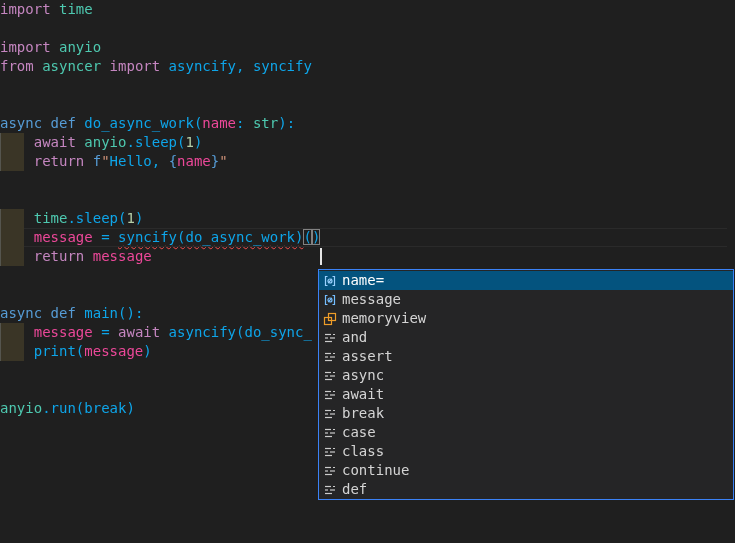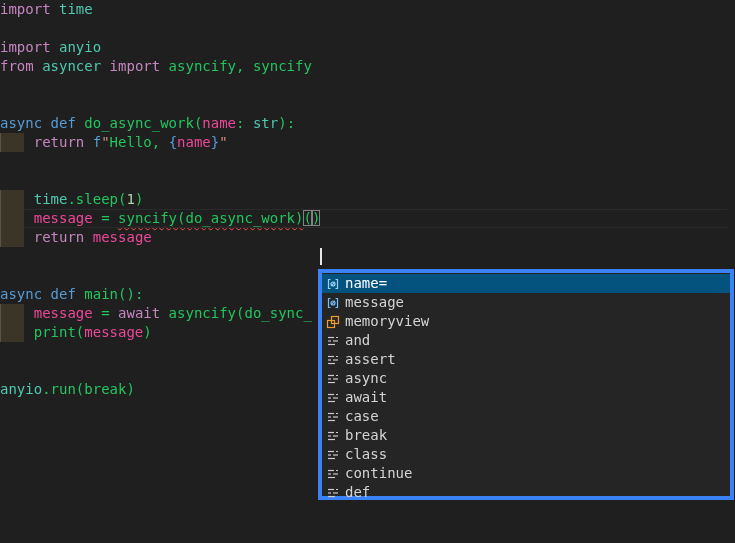--- a/index.html
+++ b/index.html
@@ -10,46 +10,47 @@
   .code-line.current::before{content:"";position:absolute;left:-8px;width:735px;top:0;height:19px;
           box-sizing:border-box;border-top:1px solid #2a2a2a;border-bottom:1px solid #2a2a2a;pointer-events:none;}
   .ind-guide{position:absolute;left:0;top:0;width:1px;height:19px;background:#55554e;}
   .ind-block{position:absolute;left:1px;top:0;width:23px;height:19px;background:#3a3526;}
   .tk-kw{color:#c586c0}
   .tk-kw2{color:#569cd6}
   .tk-mod{color:#4ec9b0}
   .tk-var{color:#ec4899}
   .tk-num{color:#b5cea8}
   .tk-strq{color:#ce9178}
-  .tk-txt{color:#22c55e}
+  .tk-txt{color:#0ea5e9}
   .squiggle{text-decoration:underline;text-decoration-style:wavy;text-decoration-color:#f14c4c;
           text-decoration-thickness:1px;text-underline-offset:3px;}
   .bracket-hl{box-shadow:inset 0 0 0 1px #828282;}
   .caret{position:absolute;width:1.5px;height:17px;background:#e6e6e6;z-index:5;}
   #suggest{position:absolute;left:318px;top:269px;width:416px;height:231px;box-sizing:border-box;
-          background:#252526;border:4px solid #3b82f6;z-index:10;padding-top:1px;}
+          background:#252526;border:1px solid #3b82f6;z-index:10;padding-top:1px;}
   .srow{display:flex;align-items:center;height:19px;color:#d4d4d4;cursor:default;}
   .srow.sel{background:#04537e;color:#ffffff;}
   .sicon{width:16px;height:16px;margin:0 4px 0 3px;flex:0 0 16px;display:inline-flex;align-items:center;justify-content:center;}
   .sicon svg{display:block}
   .slabel{white-space:pre;}
 </style>
 </head>
 <body>
 
 <div id="screen">
   <div id="editor" style="position:absolute;inset:0;">
     <div id="code-lines">
         <div class="code-line"><span class="tk-kw">import</span><span class="tk-txt"> </span><span class="tk-mod">time</span></div>
         <div class="code-line"></div>
         <div class="code-line"><span class="tk-kw">import</span><span class="tk-txt"> </span><span class="tk-mod">anyio</span></div>
         <div class="code-line"><span class="tk-kw">from</span><span class="tk-txt"> </span><span class="tk-mod">asyncer</span><span class="tk-txt"> </span><span class="tk-kw">import</span><span class="tk-txt"> asyncify, syncify</span></div>
         <div class="code-line"></div>
         <div class="code-line"></div>
         <div class="code-line"><span class="tk-kw2">async</span><span class="tk-txt"> </span><span class="tk-kw2">def</span><span class="tk-txt"> do_async_work(</span><span class="tk-var">name</span><span class="tk-txt">: </span><span class="tk-mod">str</span><span class="tk-txt">):</span></div>
+        <div class="code-line"><span class="ind-guide"></span><span class="ind-block"></span><span class="tk-txt">    </span><span class="tk-kw">await</span><span class="tk-txt"> </span><span class="tk-mod">anyio</span><span class="tk-txt">.sleep(</span><span class="tk-num">1</span><span class="tk-txt">)</span></div>
         <div class="code-line"><span class="ind-guide"></span><span class="ind-block"></span><span class="tk-txt">    </span><span class="tk-kw">return</span><span class="tk-txt"> </span><span class="tk-kw2">f</span><span class="tk-strq">"</span><span class="tk-txt">Hello, </span><span class="tk-kw2">{</span><span class="tk-var">name</span><span class="tk-kw2">}</span><span class="tk-strq">"</span></div>
         <div class="code-line"></div>
         <div class="code-line"></div>
         <div class="code-line"><span class="ind-guide"></span><span class="ind-block"></span><span class="tk-txt">    </span><span class="tk-mod">time</span><span class="tk-txt">.sleep(</span><span class="tk-num">1</span><span class="tk-txt">)</span></div>
         <div class="code-line current"><span class="ind-guide"></span><span class="ind-block"></span><span class="tk-txt">    </span><span class="tk-var">message</span><span class="tk-txt"> = </span><span class="tk-txt squiggle">syncify(do_async_work)</span><span class="tk-txt bracket-hl">(</span><span class="tk-txt bracket-hl">)</span></div>
         <div class="code-line"><span class="ind-guide"></span><span class="ind-block"></span><span class="tk-txt">    </span><span class="tk-kw">return</span><span class="tk-txt"> </span><span class="tk-var">message</span></div>
         <div class="code-line"></div>
         <div class="code-line"></div>
         <div class="code-line"><span class="tk-kw2">async</span><span class="tk-txt"> </span><span class="tk-kw2">def</span><span class="tk-txt"> main():</span></div>
         <div class="code-line"><span class="ind-guide"></span><span class="ind-block"></span><span class="tk-txt">    </span><span class="tk-var">message</span><span class="tk-txt"> = </span><span class="tk-kw">await</span><span class="tk-txt"> asyncify(do_sync_</span></div>
@@ -144,33 +145,33 @@
     <div class="srow">
       <span class="sicon">
         <svg width="16" height="16" viewBox="0 0 16 16" stroke="#cccccc" stroke-width="1.2">
           <path d="M3 4.5 H9"></path>
             <path d="M11 4.5 H13"></path>
             <path d="M3 8 H6"></path>
             <path d="M8 8 H13"></path>
             <path d="M3 11.5 H10"></path>
         </svg>
       </span>
+      <span class="slabel">break</span>
+    </div>
+    <div class="srow">
+      <span class="sicon">
+        <svg width="16" height="16" viewBox="0 0 16 16" stroke="#cccccc" stroke-width="1.2">
+          <path d="M3 4.5 H9"></path>
+            <path d="M11 4.5 H13"></path>
+            <path d="M3 8 H6"></path>
+            <path d="M8 8 H13"></path>
+            <path d="M3 11.5 H10"></path>
+        </svg>
+      </span>
       <span class="slabel">case</span>
-    </div>
-    <div class="srow">
-      <span class="sicon">
-        <svg width="16" height="16" viewBox="0 0 16 16" stroke="#cccccc" stroke-width="1.2">
-          <path d="M3 4.5 H9"></path>
-            <path d="M11 4.5 H13"></path>
-            <path d="M3 8 H6"></path>
-            <path d="M8 8 H13"></path>
-            <path d="M3 11.5 H10"></path>
-        </svg>
-      </span>
-      <span class="slabel">break</span>
     </div>
     <div class="srow">
       <span class="sicon">
         <svg width="16" height="16" viewBox="0 0 16 16" stroke="#cccccc" stroke-width="1.2">
           <path d="M3 4.5 H9"></path>
             <path d="M11 4.5 H13"></path>
             <path d="M3 8 H6"></path>
             <path d="M8 8 H13"></path>
             <path d="M3 11.5 H10"></path>
         </svg>

